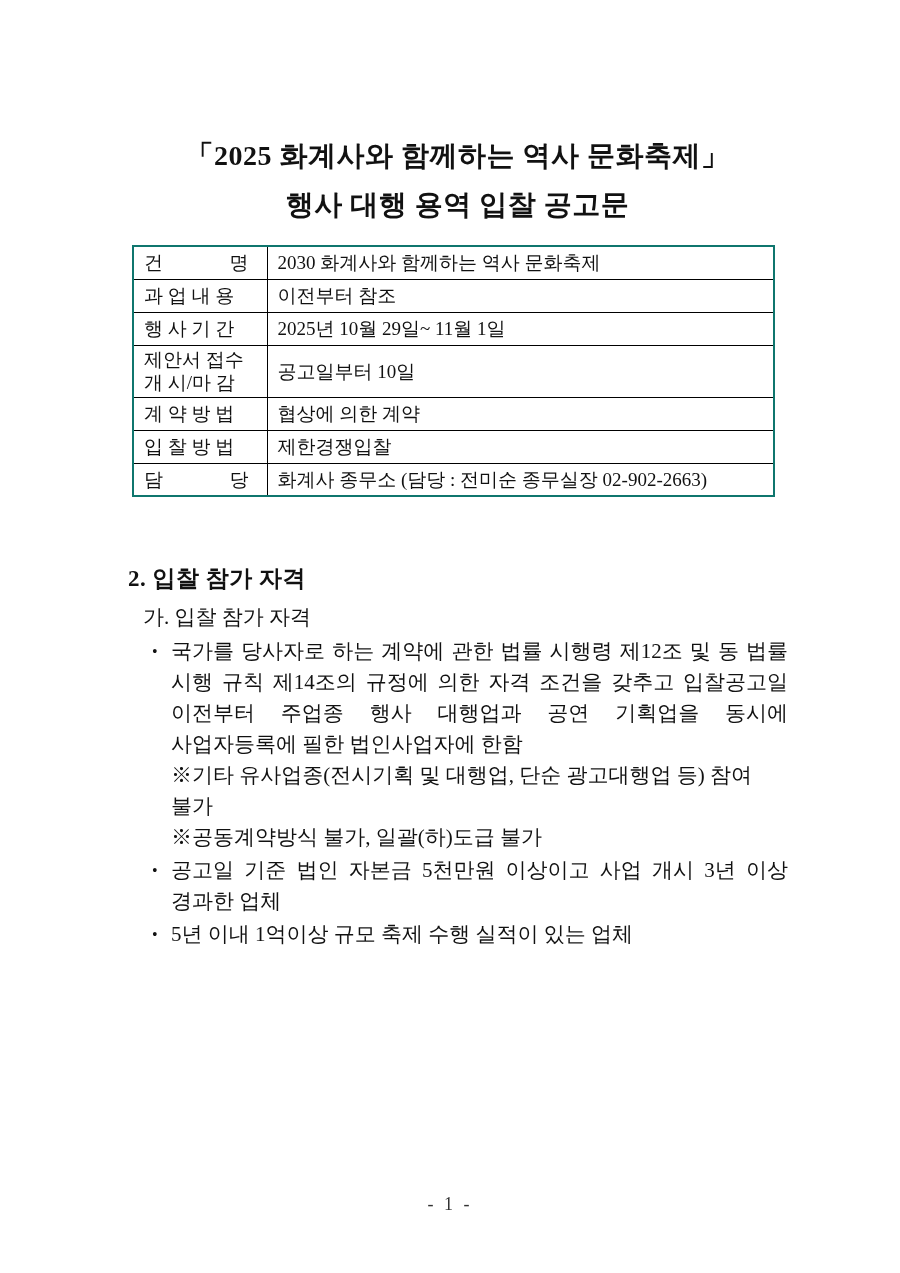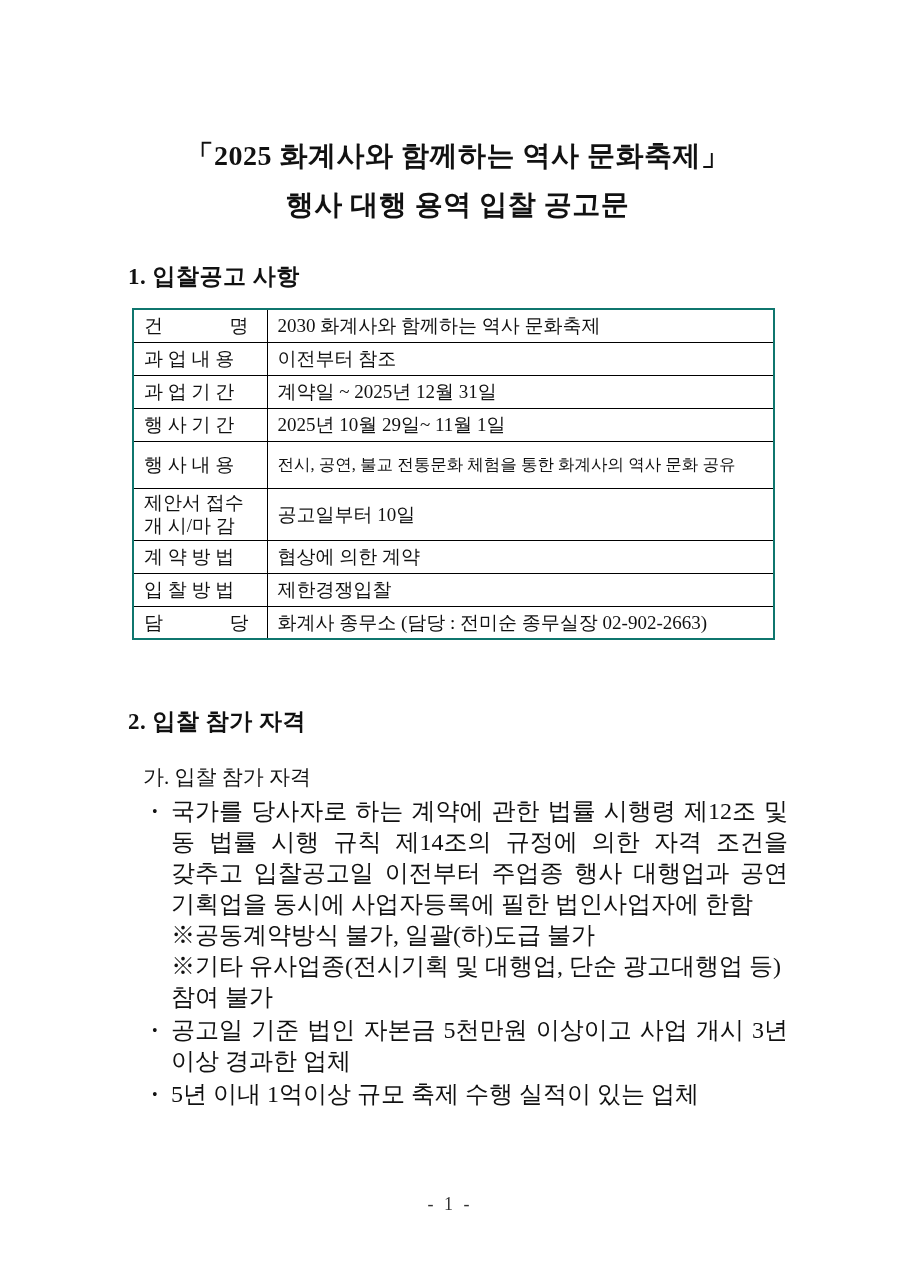--- a/index.html
+++ b/index.html
@@ -31,21 +31,21 @@
   
   .sec-heading {
     margin: 33px 0 0 128px;
     font-size: 23px;
     font-weight: 700;
     line-height: 30px;
     letter-spacing: 0.5px;
   }
   .sec-heading.s2 { margin-top: 67px; }
   .subhead {
-    margin: 25px 0 0 143px;
+    margin: 8px 0 0 143px;
     font-size: 21px;
     line-height: 30px;
   }
   
   table.notice {
     border-collapse: collapse;
     width: 643px;
     margin: 16px 0 0 132px;
     border: 2px solid #0f766e;
     font-size: 19px;
@@ -65,21 +65,21 @@
   }
   td.val { line-height: 23px; }
   tr.tall td { height: 47px; }
   tr.tall td.val { font-size: 16.5px; }
   tr.twolines td { height: 52px; }
   
   ul.bullets {
     list-style: none;
     margin: 4px 0 0 0;
     padding: 0 112px 0 150px;
-    font-size: 24px;
+    font-size: 21px;
     line-height: 31px;
     word-break: keep-all;
   }
   ul.bullets li {
     position: relative;
     padding-left: 21px;
     margin-top: 2px;
     text-align: justify;
   }
   ul.bullets li::before {
@@ -105,43 +105,34 @@
 </head>
 <body>
 
 <div class="page">
 
   <div class="title-block">
     <div>「2025 화계사와 함께하는 역사 문화축제」</div>
     <div>행사 대행 용역 입찰 공고문</div>
   </div>
 
-  <div class="sec-heading">1. 입찰공고 사항</div>
 
   <table class="notice">
     <tbody>
       <tr>
         <td class="lbl">건              명</td>
         <td class="val">2030 화계사와 함께하는 역사 문화축제</td>
       </tr>
       <tr>
         <td class="lbl">과 업 내 용</td>
         <td class="val">이전부터 참조</td>
       </tr>
       <tr>
-        <td class="lbl">과 업 기 간</td>
-        <td class="val">계약일 ~ 2025년 12월 31일</td>
-      </tr>
-      <tr>
         <td class="lbl">행 사 기 간</td>
         <td class="val">2025년 10월 29일~ 11월 1일</td>
-      </tr>
-      <tr class="tall">
-        <td class="lbl">행 사 내 용</td>
-        <td class="val">전시, 공연, 불교 전통문화 체험을 통한 화계사의 역사 문화 공유</td>
       </tr>
       <tr class="twolines">
         <td class="lbl">제안서 접수
 개 시/마 감</td>
         <td class="val">공고일부터 10일</td>
       </tr>
       <tr>
         <td class="lbl">계 약 방 법</td>
         <td class="val">협상에 의한 계약</td>
       </tr>
@@ -155,22 +146,22 @@
       </tr>
     </tbody>
   </table>
 
   <div class="sec-heading s2">2. 입찰 참가 자격</div>
   <div class="subhead">가. 입찰 참가 자격</div>
 
   <ul class="bullets">
     <li>
       <div class="li-text">국가를 당사자로 하는 계약에 관한 법률 시행령 제12조 및 동 법률 시행 규칙 제14조의 규정에 의한 자격 조건을 갖추고 입찰공고일 이전부터 주업종 행사 대행업과 공연 기획업을 동시에 사업자등록에 필한 법인사업자에 한함</div>
+      <div class="li-note">※기타 유사업종(전시기획 및 대행업, 단순 광고대행업 등) 참여 불가</div>
       <div class="li-note">※공동계약방식 불가, 일괄(하)도급 불가</div>
-      <div class="li-note">※기타 유사업종(전시기획 및 대행업, 단순 광고대행업 등) 참여 불가</div>
     </li>
     <li>
       <div class="li-text">공고일 기준 법인 자본금 5천만원 이상이고 사업 개시 3년 이상 경과한 업체</div>
     </li>
     <li>
       <div class="li-text">5년 이내 1억이상 규모 축제 수행 실적이 있는 업체</div>
     </li>
   </ul>
 
   <div class="footer">- 1 -</div>

